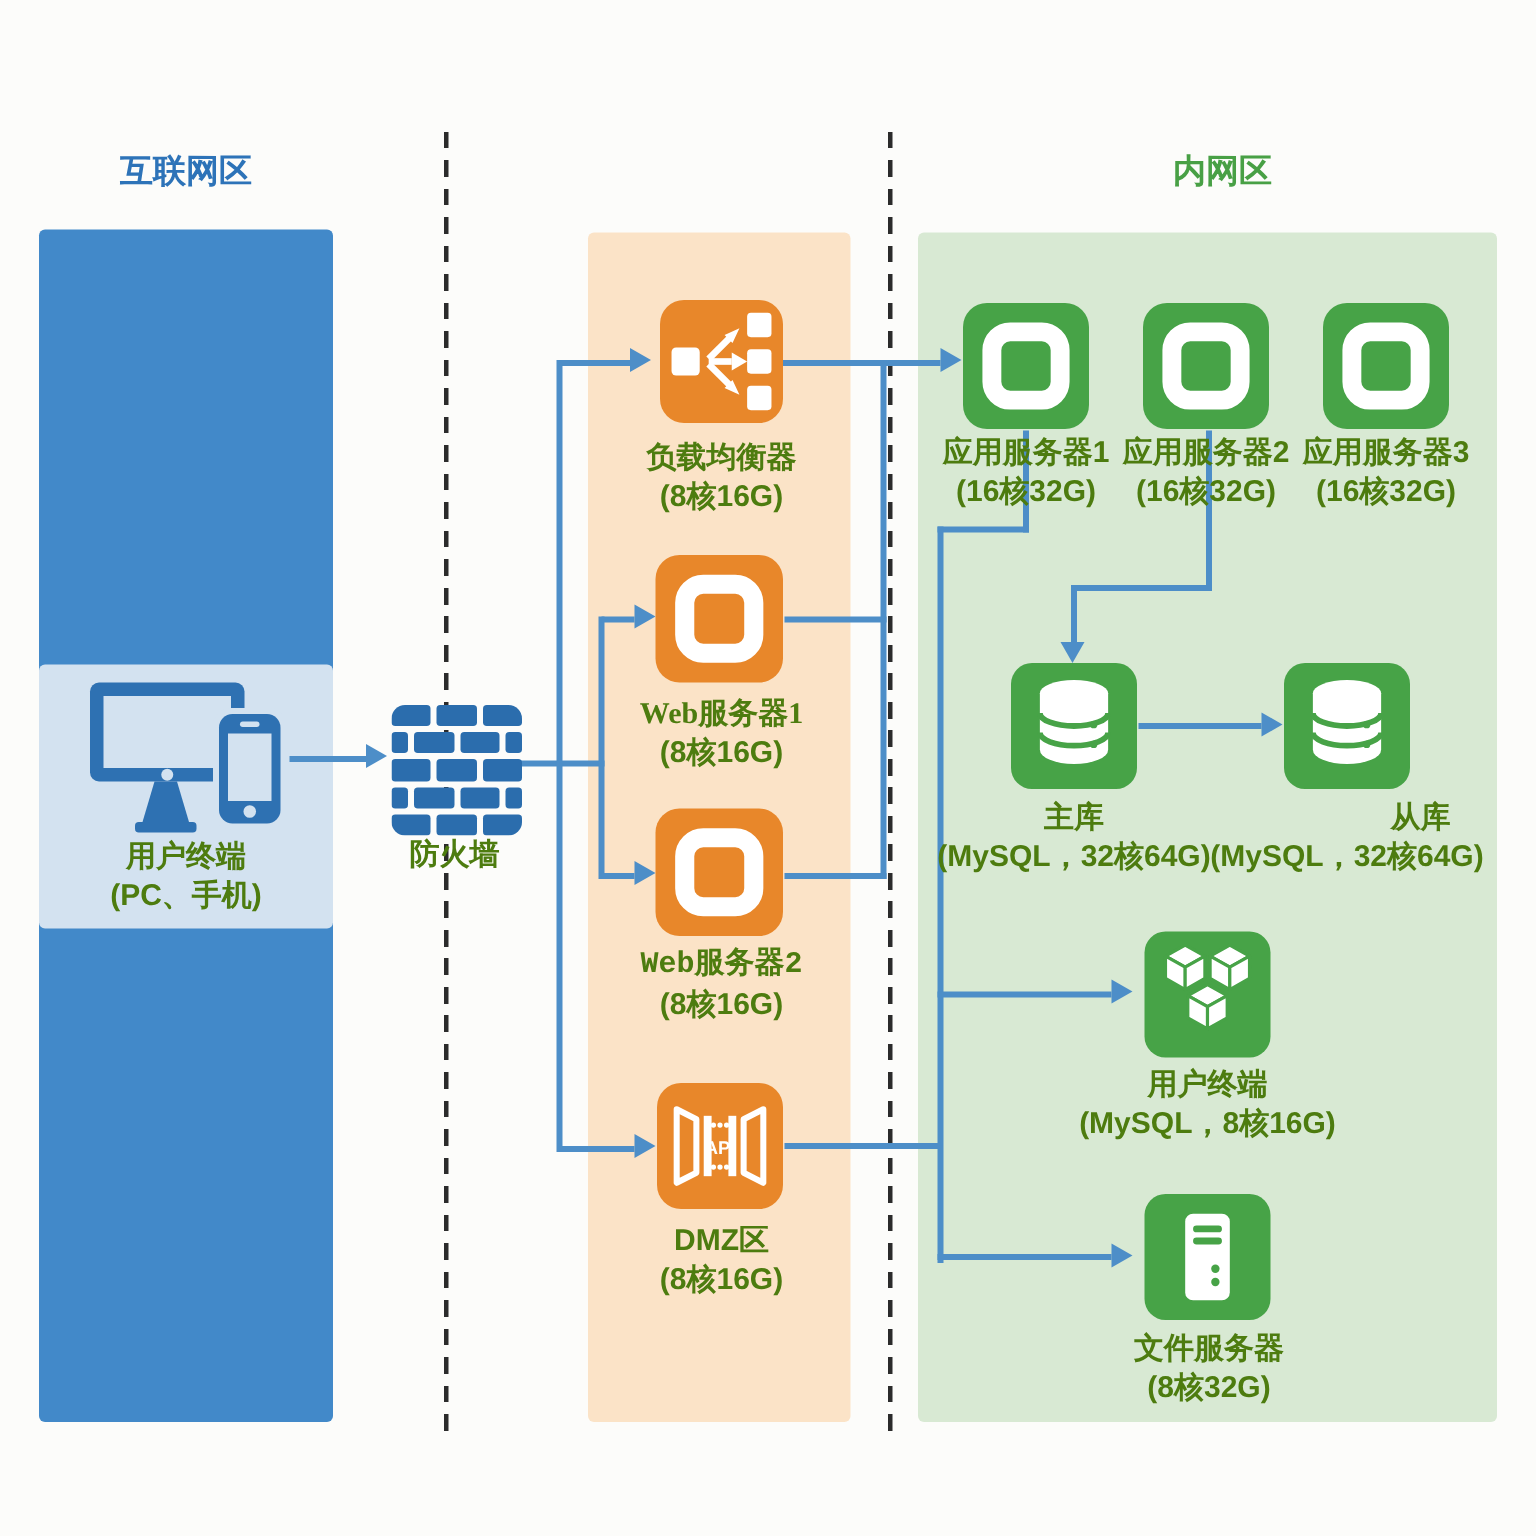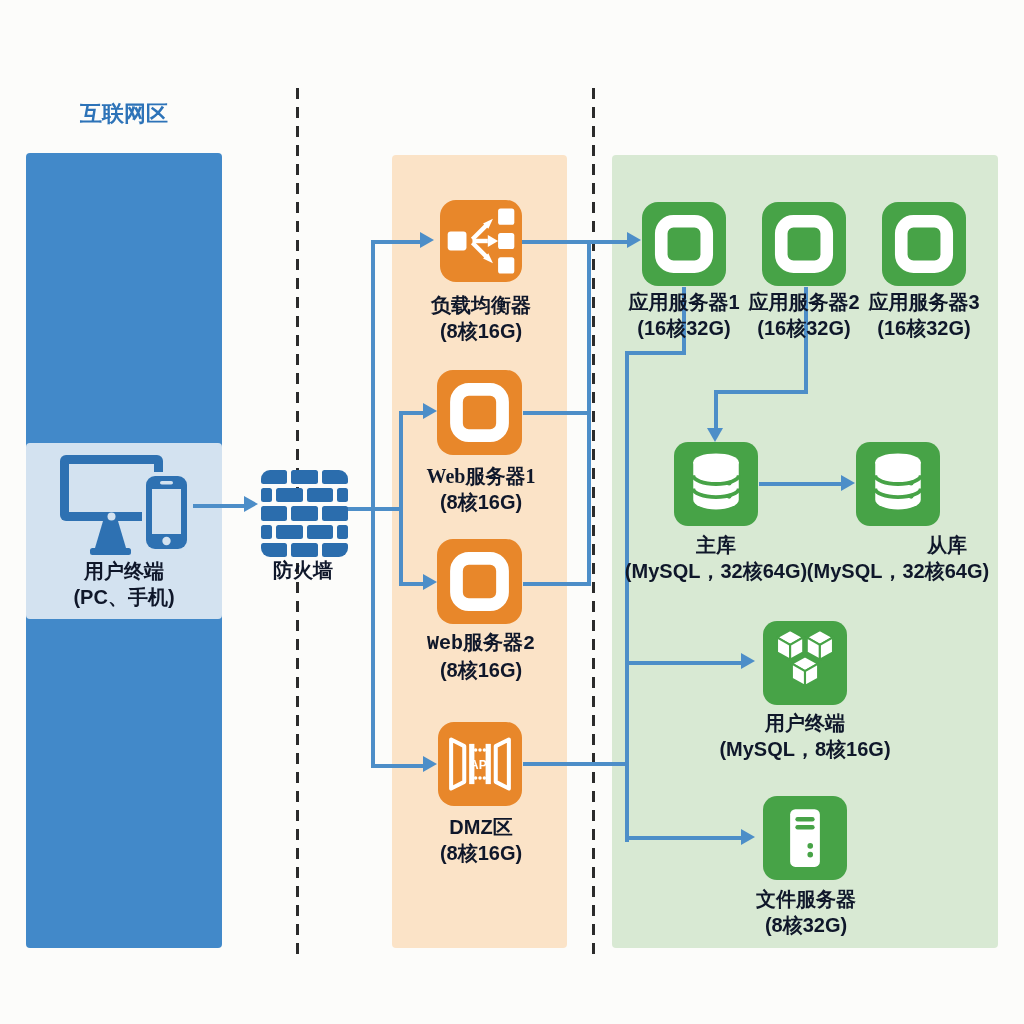--- a/index.html
+++ b/index.html
@@ -8,21 +8,21 @@
   .zone{position:absolute;border-radius:4px;}
   .zone-internet{left:26px;top:153px;width:196px;height:795px;background:#4289c9;}
   .zone-band{left:26px;top:443px;width:196px;height:176px;background:#d3e2f0;}
   .zone-dmz{left:392px;top:155px;width:175px;height:793px;background:#fbe3c7;}
   .zone-intranet{left:612px;top:155px;width:386px;height:793px;background:#d8e9d3;}
   .dash{position:absolute;top:88px;height:866px;width:3.2px;
         background:repeating-linear-gradient(180deg,#2b2b2b 0 11px,transparent 11px 19px);}
   .hdr{position:absolute;transform:translateX(-50%);font-weight:700;font-size:22px;white-space:nowrap;}
   .hdr-blue{color:#2d73b8;}.hdr-orange{color:#d8821f;}.hdr-green{color:#48a045;}
   .lbl{position:absolute;transform:translateX(-50%);font-weight:600;font-size:20px;line-height:26px;
-       color:#0f172a;white-space:nowrap;text-align:center;}
+       color:#4d7c0f;white-space:nowrap;text-align:center;}
   .hline{position:absolute;height:4px;background:#4d8ec8;}
   .vline{position:absolute;width:4px;background:#4d8ec8;}
   .headR{position:absolute;width:0;height:0;border-top:8.5px solid transparent;
          border-bottom:8.5px solid transparent;border-left:14px solid #4d8ec8;}
   .headD{position:absolute;width:0;height:0;border-left:8.5px solid transparent;
          border-right:8.5px solid transparent;border-top:14px solid #4d8ec8;}
   .node-icon{position:absolute;border-radius:16px;}
   .node-icon svg{display:block;width:100%;height:100%;}
   .ic-orange{background:#e8872a;}
   .ic-green{background:#47a347;}
@@ -100,20 +100,21 @@
   </svg>
 
   <div class="zone zone-internet"></div>
   <div class="zone zone-band"></div>
   <div class="zone zone-dmz"></div>
   <div class="zone zone-intranet"></div>
   <div class="dash" style="left:296px;"></div>
   <div class="dash" style="left:592px;"></div>
 
   <div class="hdr hdr-blue" style="left:124px;top:99px;">互联网区</div>
+  <div class="hdr hdr-green" style="left:815px;top:99px;">内网区</div>
 
   <div>
     <div class="hline" style="left:193px;top:504px;width:51px;"></div>
     <div class="headR" style="left:244px;top:496px;"></div>
 
     <div class="hline" style="left:347px;top:507px;width:56px;"></div>
     <div class="vline" style="left:371px;top:240px;height:528px;"></div>
     <div class="vline" style="left:399px;top:411px;height:175px;"></div>
 
     <div class="hline" style="left:373px;top:240px;width:47px;"></div>

